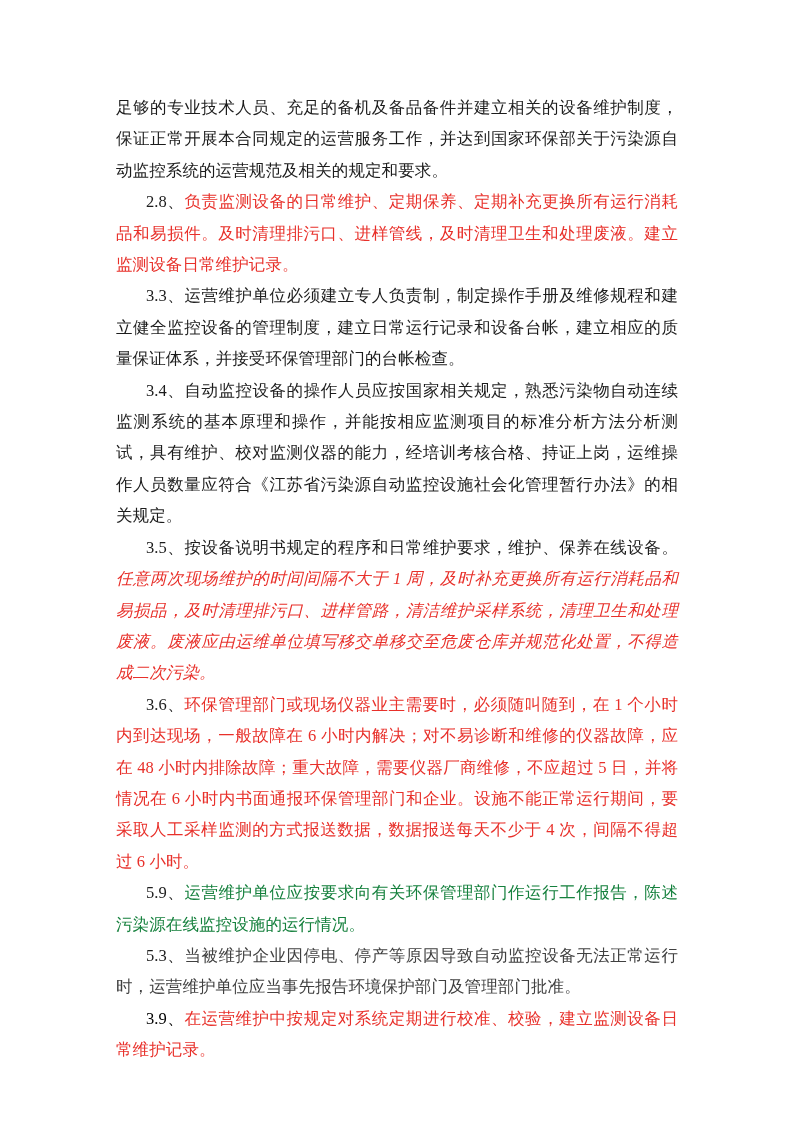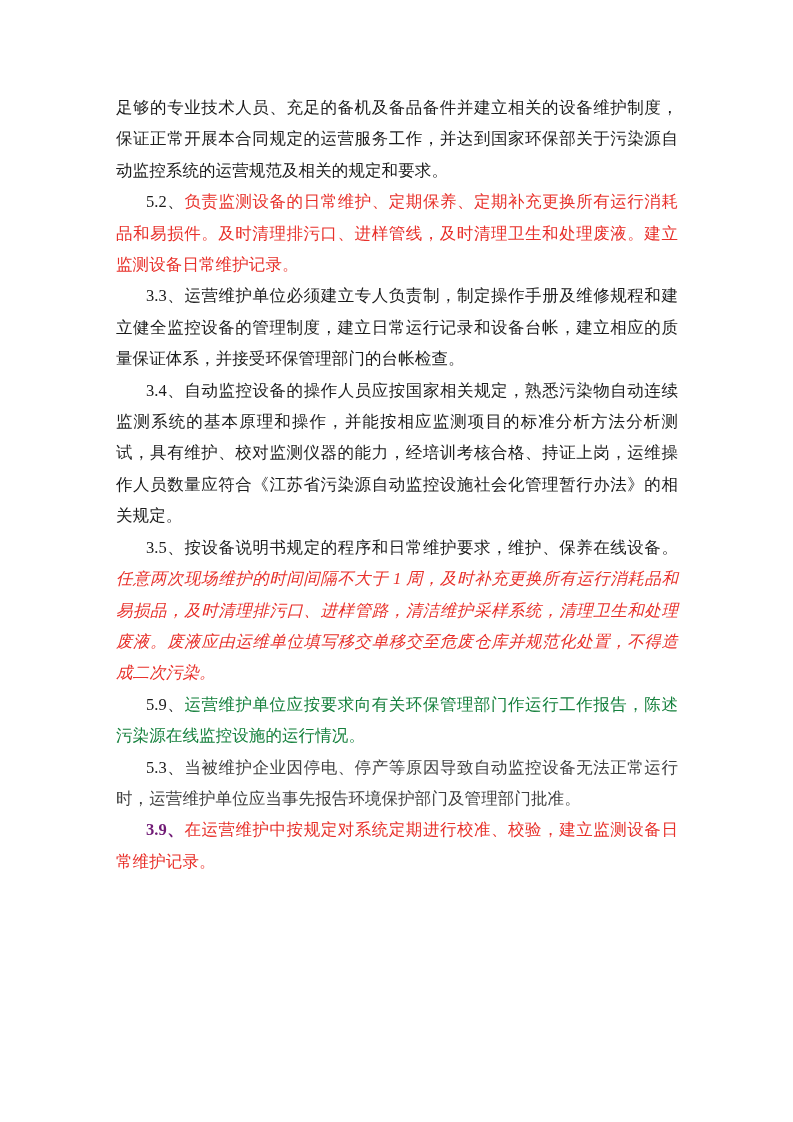--- a/index.html
+++ b/index.html
@@ -42,29 +42,30 @@
   }
 </style>
 </head>
 <body style="background: rgb(255, 255, 255);">
 
 <div class="doc-page">
   <div class="doc-body">
 
     <p class="para"><span style="color: rgb(28, 28, 28);">足够的专业技术人员、充足的备机及备品备件并建立相关的设备维护制度，保证正常开展本合同规定的运营服务工作，并达到国家环保部关于污染源自动监控系统的运营规范及相关的规定和要求。</span></p>
 
-    <p class="para indent"><span style="color: rgb(28, 28, 28);">5.2、</span><span style="color: rgb(232, 48, 42);">负责监测设备的日常维护、定期保养、定期补充更换所有运行消耗品和易损件。及时清理排污口、进样管线，及时清理卫生和处理废液。建立监测设备日常维护记录。</span></p>
+    <p class="para indent"><span style="color: rgb(28, 28, 28);">2.8、</span><span style="color: rgb(232, 48, 42);">负责监测设备的日常维护、定期保养、定期补充更换所有运行消耗品和易损件。及时清理排污口、进样管线，及时清理卫生和处理废液。建立监测设备日常维护记录。</span></p>
 
     <p class="para indent"><span style="color: rgb(28, 28, 28);">3.3、运营维护单位必须建立专人负责制，制定操作手册及维修规程和建立健全监控设备的管理制度，建立日常运行记录和设备台帐，建立相应的质量保证体系，并接受环保管理部门的台帐检查。</span></p>
 
     <p class="para indent"><span style="color: rgb(28, 28, 28); font-family: Liberation Serif, serif;">3.4、自动监控设备的操作人员应按国家相关规定，熟悉污染物自动连续监测系统的基本原理和操作，并能按相应监测项目的标准分析方法分析测试，具有维护、校对监测仪器的能力，经培训考核合格、持证上岗，运维操作人员数量应符合《江苏省污染源自动监控设施社会化管理暂行办法》的相关规定。</span></p>
 
     <p class="para indent"><span style="color: rgb(28, 28, 28);">3.5、按设备说明书规定的程序和日常维护要求，维护、保养在线设备。</span><span style="color: rgb(232, 48, 42); font-style: italic;">任意两次现场维护的时间间隔不大于 1 周，及时补充更换所有运行消耗品和易损品，及时清理排污口、进样管路，清洁维护采样系统，清理卫生和处理废液。废液应由运维单位填写移交单移交至危废仓库并规范化处置，不得造成二次污染。</span></p>
 
+    <p class="para indent"><span style="color: rgb(28, 28, 28);">3.6、</span><span style="color: rgb(232, 48, 42);">环保管理部门或现场仪器业主需要时，必须随叫随到，在 1 个小时内到达现场，一般故障在 6 小时内解决；对不易诊断和维修的仪器故障，应在 48 小时内排除故障；重大故障，需要仪器厂商维修，不应超过 5 日，并将情况在 6 小时内书面通报环保管理部门和企业。设施不能正常运行期间，要采取人工采样监测的方式报送数据，数据报送每天不少于 4 次，间隔不得超过 6 小时。</span></p>
 
     <p class="para indent"><span style="color: rgb(28, 28, 28);">5.9、</span><span style="color: #15803d;">运营维护单位应按要求向有关环保管理部门作运行工作报告，陈述污染源在线监控设施的运行情况。</span></p>
 
     <p class="para indent"><span style="color: rgb(28, 28, 28);">5.3、</span><span style="color: #404040;">当被维护企业因停电、停产等原因导致自动监控设备无法正常运行时，运营维护单位应当事先报告环境保护部门及管理部门批准。</span></p>
 
-    <p class="para indent"><span style="color: #701a75; font-weight: bold;">3.9、</span><span style="color: rgb(232, 48, 42);">在运营维护中按规定对系统定期进行校准、校验，建立监测设备日常维护记录。</span></p>
+    <p class="para indent"><span style="color: #000000;">3.9、</span><span style="color: rgb(232, 48, 42);">在运营维护中按规定对系统定期进行校准、校验，建立监测设备日常维护记录。</span></p>
 
   </div>
 </div>
 
 </body></html>

